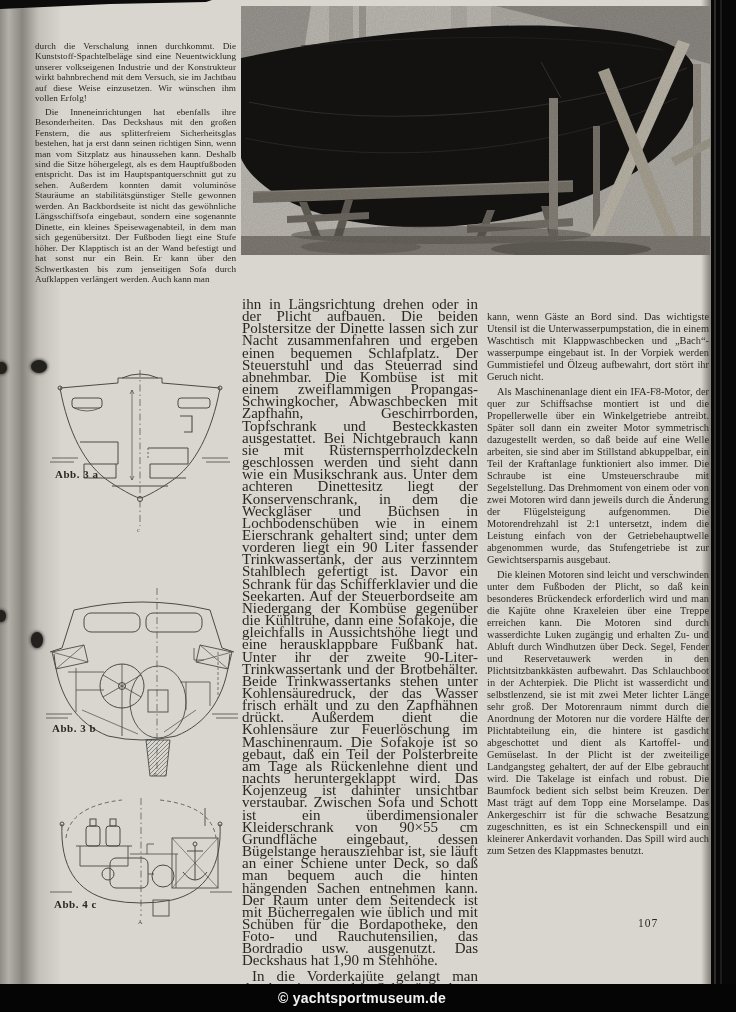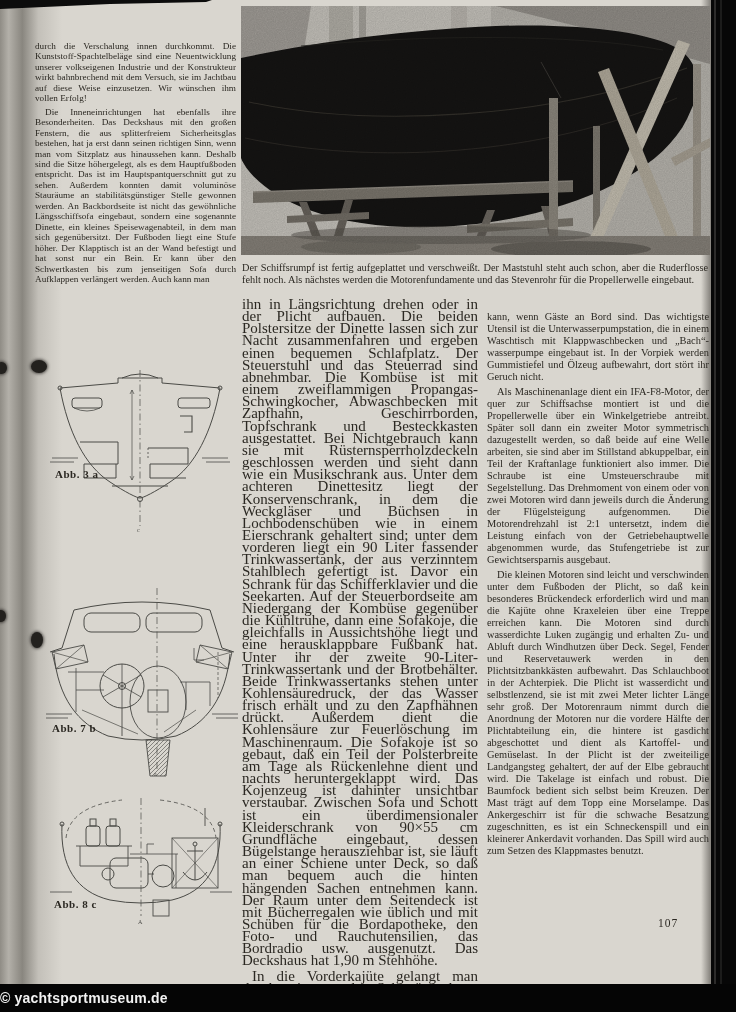--- a/index.html
+++ b/index.html
@@ -22,21 +22,21 @@
     position:absolute;left:0;top:0;width:212px;height:10px;z-index:3;
     background:#0c0c0c;
     clip-path:polygon(0 0,212px 0,206px 2px,110px 4px,0 9px);
   }
   .band-right{
     position:absolute;right:0;top:0;width:25px;height:1012px;background:#070707;z-index:3;
   }
   .band-right .streak{position:absolute;top:0;bottom:0;width:2px;background:#3c3b39;opacity:.7;}
   .band-bottom{
     position:absolute;left:0;bottom:0;width:736px;height:28px;background:#050505;z-index:4;
-    display:flex;align-items:center;justify-content:flex-start;
+    display:flex;align-items:center;justify-content:center;
   }
   .watermark{
     font-family:"Liberation Sans", sans-serif;font-weight:bold;font-size:14px;
     color:#f2f2f2;padding-right:12px;letter-spacing:.2px;
   }
   .hole{position:absolute;background:#23211e;border-radius:50%;box-shadow:0 0 3px 1px rgba(35,33,30,.7);z-index:2;}
   .hole.h1{left:31px;top:360px;width:16px;height:13px;}
   .hole.h2{left:31px;top:632px;width:12px;height:16px;}
   .hole.e1{left:-4px;top:362px;width:11px;height:12px;}
   .hole.e2{left:-4px;top:610px;width:10px;height:12px;}
@@ -44,21 +44,21 @@
   .col{position:absolute;z-index:2;text-align:justify;hyphens:auto;-webkit-hyphens:auto;}
   .col p{margin:0;}
   .col p + p{margin-top:3px;text-indent:10px;}
   .col-left{left:35px;top:41px;width:201px;font-size:9.2px;line-height:10.45px;}
   .col-middle{left:242px;top:298px;width:236px;font-size:15px;line-height:12.15px;}
   .col-right{left:487px;top:311px;width:222px;font-size:10.4px;line-height:12px;}
   .caption{
     position:absolute;left:242px;top:262px;width:466px;z-index:2;
     font-size:10.3px;line-height:12.4px;text-align:justify;
   }
-  .page-number{position:absolute;left:658px;top:917px;font-size:11.5px;letter-spacing:1px;z-index:2;}
+  .page-number{position:absolute;left:638px;top:917px;font-size:11.5px;letter-spacing:1px;z-index:2;}
   .fig-label{position:absolute;font-weight:bold;font-size:11px;z-index:2;letter-spacing:.5px;}
   .fl-a{left:55px;top:468px;}
   .fl-b{left:52px;top:722px;}
   .fl-c{left:54px;top:898px;}
   
   .photo{position:absolute;left:241px;top:6px;width:469px;height:249px;z-index:2;margin:0;}
   .photo svg{display:block;}
   
   .draw{position:absolute;z-index:2;}
   .d-a{left:50px;top:368px;}
@@ -123,21 +123,20 @@
       <polygon points="430,152 469,132 469,141 434,160" fill="#a8a194"></polygon>
 
       <rect x="0" y="230" width="469" height="19" fill="#87827a"></rect>
       <ellipse cx="200" cy="229" rx="150" ry="9" fill="#55524c" opacity="0.5"></ellipse>
       <ellipse cx="120" cy="241" rx="60" ry="7" fill="#6e6a63" opacity="0.8"></ellipse>
       <ellipse cx="330" cy="243" rx="80" ry="8" fill="#5f5b55" opacity="0.8"></ellipse>
       <rect width="469" height="249" filter="url(#grain)" opacity="0.16"></rect>
     </svg>
   </figure>
 
-  <div class="caption">Der Schiffsrumpf ist fertig aufgeplattet und verschweißt. Der Maststuhl steht auch schon, aber die Ruderflosse fehlt noch. Als nächstes werden die Motorenfundamente und das Stevenrohr für die Propellerwelle eingebaut.</div>
 
   <div class="col col-middle">
     <p>ihn in Längsrichtung drehen oder in der Plicht aufbauen. Die beiden Polstersitze der Dinette lassen sich zur Nacht zusammenfahren und ergeben einen bequemen Schlafplatz. Der Steuerstuhl und das Steuerrad sind abnehmbar. Die Kombüse ist mit einem zweiflammigen Propangas-Schwingkocher, Abwaschbecken mit Zapfhahn, Geschirrborden, Topfschrank und Besteckkasten ausgestattet. Bei Nichtgebrauch kann sie mit Rüsternsperrholzdeckeln geschlossen werden und sieht dann wie ein Musikschrank aus. Unter dem achteren Dinettesitz liegt der Konservenschrank, in dem die Weckgläser und Büchsen in Lochbodenschüben wie in einem Eierschrank gehaltert sind; unter dem vorderen liegt ein 90 Liter fassender Trinkwassertank, der aus verzinntem Stahlblech gefertigt ist. Davor ein Schrank für das Schifferklavier und die Seekarten. Auf der Steuerbordseite am Niedergang der Kombüse gegenüber die Kühltruhe, dann eine Sofakoje, die gleichfalls in Aussichtshöhe liegt und eine herausklappbare Fußbank hat. Unter ihr der zweite 90-Liter-Trinkwassertank und der Brotbehälter. Beide Trinkwassertanks stehen unter Kohlensäuredruck, der das Wasser frisch erhält und zu den Zapfhähnen drückt. Außerdem dient die Kohlensäure zur Feuerlöschung im Maschinenraum. Die Sofakoje ist so gebaut, daß ein Teil der Polsterbreite am Tage als Rückenlehne dient und nachts heruntergeklappt wird. Das Kojenzeug ist dahinter unsichtbar verstaubar. Zwischen Sofa und Schott ist ein überdimensionaler Kleiderschrank von 90×55 cm Grundfläche eingebaut, dessen Bügelstange herausziehbar ist, sie läuft an einer Schiene unter Deck, so daß man bequem auch die hinten hängenden Sachen entnehmen kann. Der Raum unter dem Seitendeck ist mit Bücherregalen wie üblich und mit Schüben für die Bordapotheke, den Foto- und Rauchutensilien, das Bordradio usw. ausgenutzt. Das Deckshaus hat 1,90 m Stehhöhe.</p>
     <p>In die Vorderkajüte gelangt man durch eine ovale Schottür, deren Rahmen so ausgesteift ist, daß der Mast darauf stehen kann. Das Vorschiff hat die Höhe und Geräumigkeit wie die Kajüte eines 20er Jollenkreuzers. Zur linken Hand finden wir eine schiffsmäßige Kommodenkoje, in der jedes Besatzungsmitglied eine Wäscheschublade hat. Die zweite Schlafgelegenheit ist wieder als Sofakoje angeordnet, so daß die junge Generation sich an Schlechtwettertagen dort zurückziehen</p>
   </div>
   <div class="col col-right">
     <p>kann, wenn Gäste an Bord sind. Das wichtigste Utensil ist die Unterwasserpumpstation, die in einem Waschtisch mit Klappwaschbecken und „Bach“-wasserpumpe eingebaut ist. In der Vorpiek werden Gummistiefel und Ölzeug aufbewahrt, dort stört ihr Geruch nicht.</p>
     <p>Als Maschinenanlage dient ein IFA-F8-Motor, der quer zur Schiffsachse montiert ist und die Propellerwelle über ein Winkelgetriebe antreibt. Später soll dann ein zweiter Motor symmetrisch dazugestellt werden, so daß beide auf eine Welle arbeiten, sie sind aber im Stillstand abkuppelbar, ein Teil der Kraftanlage funktioniert also immer. Die Schraube ist eine Umsteuerschraube mit Segelstellung. Das Drehmoment von einem oder von zwei Motoren wird dann jeweils durch die Änderung der Flügelsteigung aufgenommen. Die Motorendrehzahl ist 2:1 untersetzt, indem die Leistung einfach von der Getriebehauptwelle abgenommen wurde, das Stufengetriebe ist zur Gewichtsersparnis ausgebaut.</p>
     <p>Die kleinen Motoren sind leicht und verschwinden unter dem Fußboden der Plicht, so daß kein besonderes Brückendeck erforderlich wird und man die Kajüte ohne Kraxeleien über eine Treppe erreichen kann. Die Motoren sind durch wasserdichte Luken zugängig und erhalten Zu- und Abluft durch Windhutzen über Deck. Segel, Fender und Reservetauwerk werden in den Plichtsitzbankkästen aufbewahrt. Das Schlauchboot in der Achterpiek. Die Plicht ist wasserdicht und selbstlenzend, sie ist mit zwei Meter lichter Länge sehr groß. Der Motorenraum nimmt durch die Anordnung der Motoren nur die vordere Hälfte der Plichtabteilung ein, die hintere ist gasdicht abgeschottet und dient als Kartoffel- und Gemüselast. In der Plicht ist der zweiteilige Landgangsteg gehaltert, der auf der Elbe gebraucht wird. Die Takelage ist einfach und robust. Die Baumfock bedient sich selbst beim Kreuzen. Der Mast trägt auf dem Topp eine Morselampe. Das Ankergeschirr ist für die schwache Besatzung zugeschnitten, es ist ein Schneckenspill und ein kleinerer Ankerdavit vorhanden. Das Spill wird auch zum Setzen des Klappmastes benutzt.</p>
   </div>
@@ -212,21 +211,21 @@
       <path d="M30,82 L30,126 M30,104 L58,104 M22,86 L58,86" stroke-width="0.8"></path>
       <path d="M134,96 L164,96 L164,120 M140,96 L140,124" stroke-width="0.8"></path>
       <path d="M148,62 L148,74 L158,74" stroke-width="0.8"></path>
       <path d="M36,124 L92,148 M150,124 L118,146" stroke-width="0.7"></path>
       <path d="M172,66 L172,112" stroke-dasharray="3 2" stroke-width="0.7"></path>
 
       <polygon points="100,154 124,154 120,190 104,190" fill="url(#hb)" stroke-width="0.9"></polygon>
       <text x="108" y="190" font-size="6" fill="#4a4a46" stroke="none" font-family="Liberation Serif, serif">a</text>
     </svg>
   </div>
-  <div class="fig-label fl-b">Abb. 7 b</div>
+  <div class="fig-label fl-b">Abb. 3 b</div>
 
   <div class="draw d-c">
     <svg width="182" height="130" viewBox="0 0 182 130" stroke="#4a4a46" fill="none" stroke-width="1">
       <path d="M91,2 L91,120" stroke-dasharray="7 3 1.5 3" stroke-width="0.7"></path>
 
       <path d="M16,42 Q20,10 72,4" stroke-dasharray="4 3" stroke-width="0.8"></path>
       <path d="M110,4 Q162,10 166,42" stroke-dasharray="4 3" stroke-width="0.8"></path>
 
       <circle cx="12" cy="28" r="2"></circle>
         <circle cx="170" cy="28" r="2"></circle>
@@ -250,21 +249,21 @@
       <path d="M80,58 L128,58 M97,58 L97,48 L104,48" stroke-width="0.8"></path>
       <path d="M126,58 L126,92" stroke-width="0.8"></path>
 
       <rect x="122" y="42" width="46" height="50" stroke-width="0.9"></rect>
       <path d="M122,42 L168,92 M168,42 L122,92" stroke-width="0.6"></path>
       <circle cx="145" cy="48" r="2"></circle>
       <path d="M145,50 L145,84 M137,55 L153,55 M133,76 Q145,92 157,76" stroke-width="1"></path>
       <text x="88" y="128" font-size="6" fill="#4a4a46" stroke="none" font-family="Liberation Serif, serif">A</text>
     </svg>
   </div>
-  <div class="fig-label fl-c">Abb. 8 c</div>
+  <div class="fig-label fl-c">Abb. 4 c</div>
 
   <div class="page-number">107</div>
 
   <div class="band-right">
     <div class="streak" style="left:3px"></div>
     <div class="streak" style="left:9px;opacity:.4"></div>
   </div>
   <div class="band-bottom">
     <span class="watermark">© yachtsportmuseum.de</span>
   </div>

